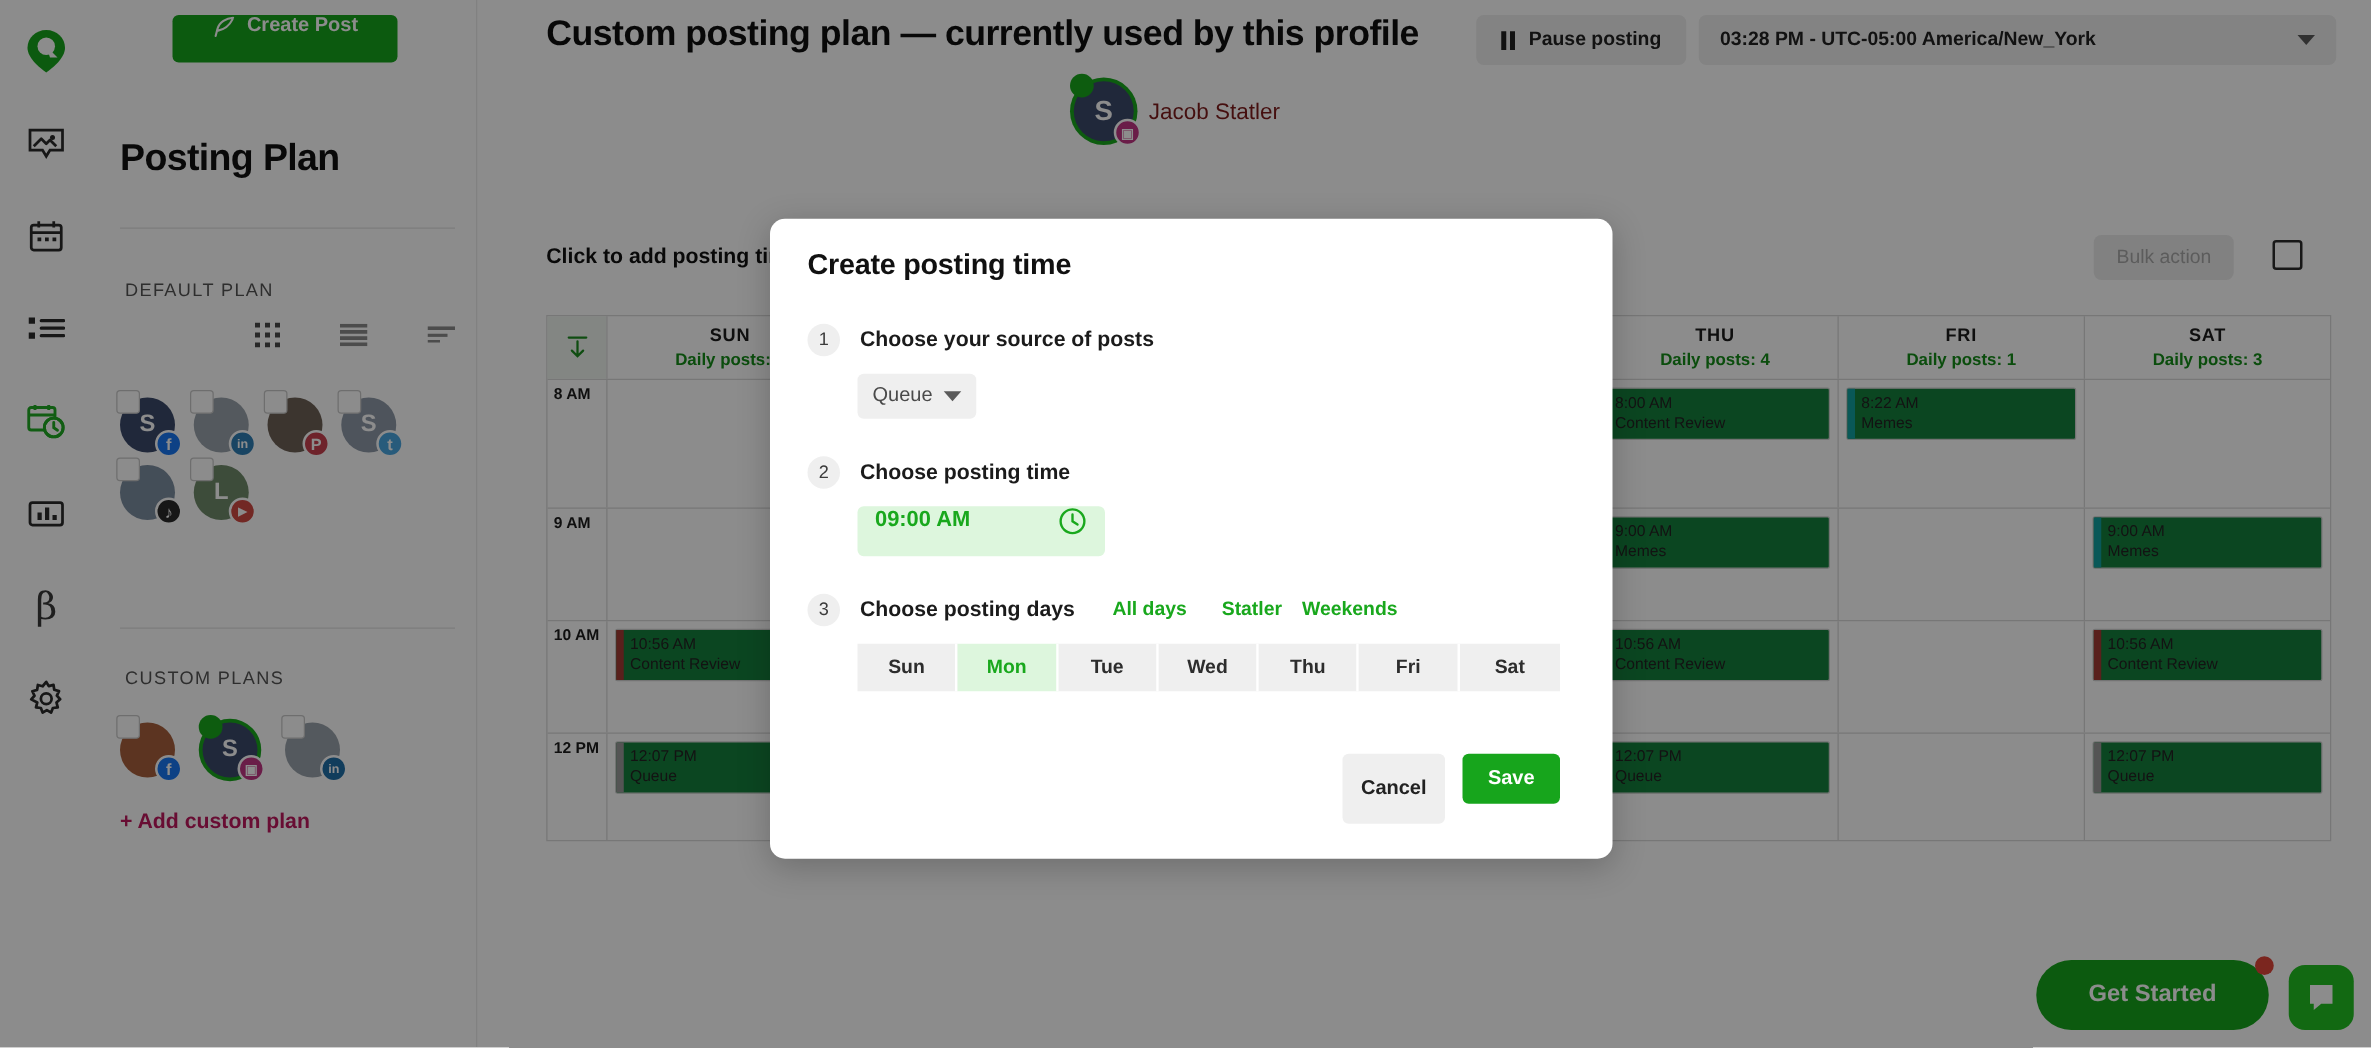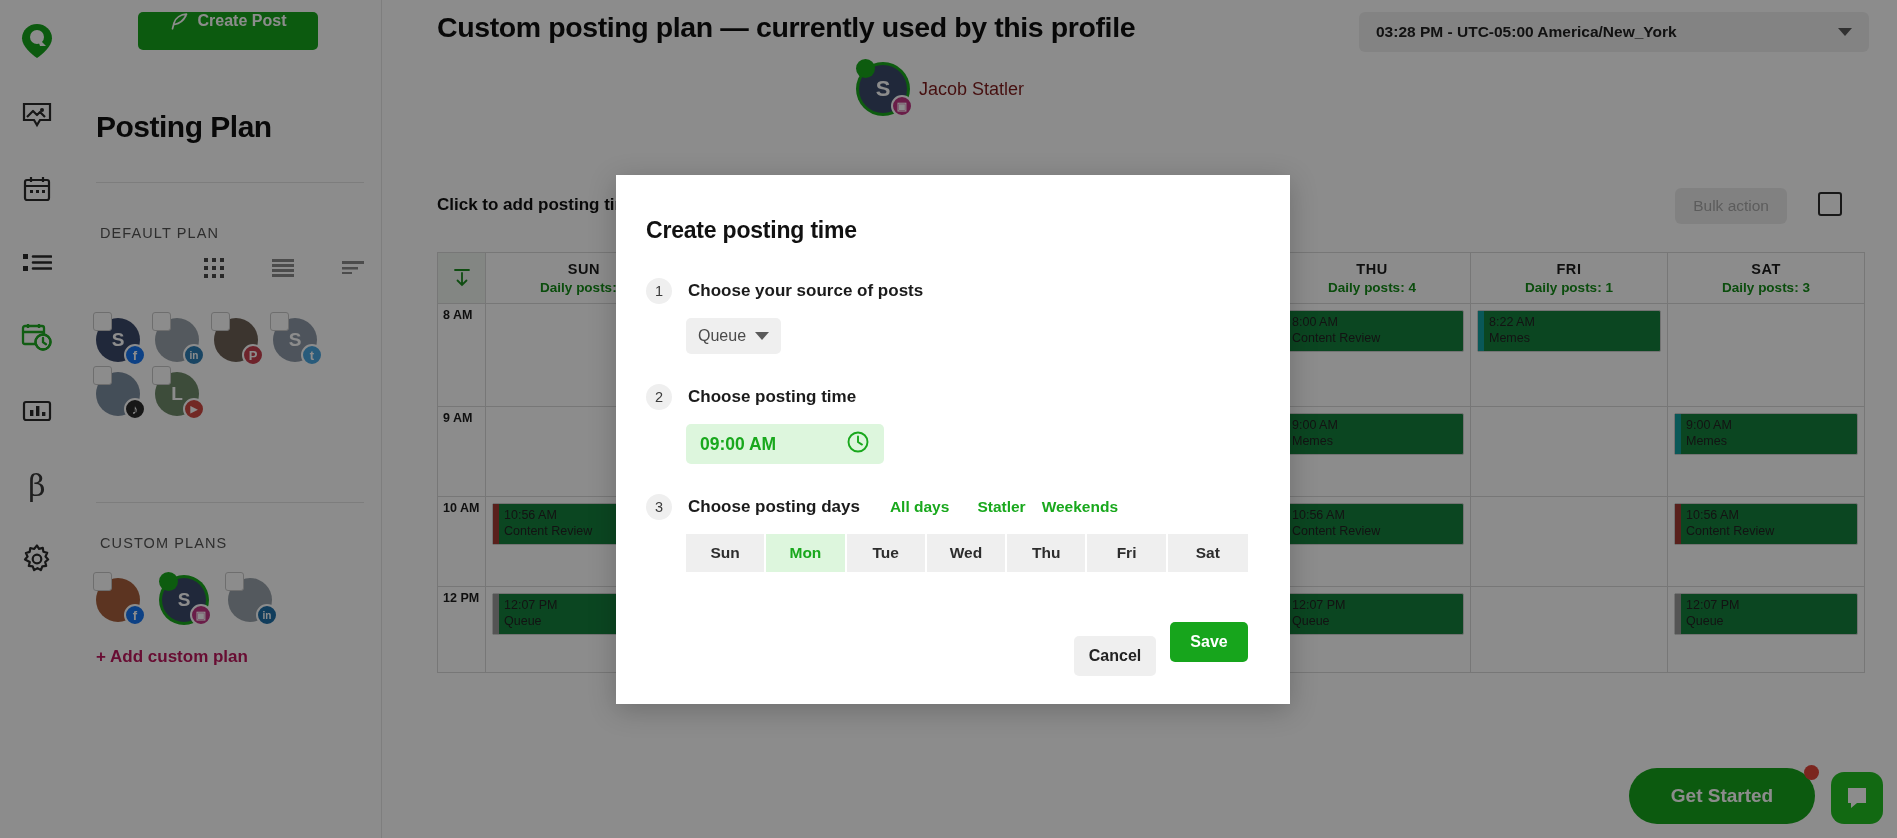--- a/index.html
+++ b/index.html
@@ -188,60 +188,60 @@
   #chat-bubble {
     position: absolute; right: 14px; bottom: 14px;
     width: 52px; height: 52px; border-radius: 13px; background: #22c022;
     display: flex; align-items: center; justify-content: center; cursor: pointer;
   }
 
   
   #modal {
     position: absolute; z-index: 100;
     left: 616px; top: 175px; width: 674px;
-    background: #fff; border-radius: 0;
+    background: #fff; border-radius: 12px;
     box-shadow: 0 6px 26px rgba(0,0,0,0.22);
-    padding: 42px 42px 28px 30px;
+    padding: 23px 42px 28px 30px;
   }
   #modal-title { font-size: 23px; font-weight: bold; color: #111; letter-spacing: -0.2px; }
   .step { display: flex; align-items: center; gap: 16px; }
   .step-num {
     width: 26px; height: 26px; border-radius: 50%; background: #efefef;
     display: flex; align-items: center; justify-content: center;
     font-size: 14.5px; color: #3b3b3b; flex: 0 0 26px;
   }
   .step-label { font-size: 17px; font-weight: bold; color: #1b1b1b; }
   .quick { font-size: 15.5px; font-weight: bold; color: #19a81d; cursor: pointer; }
   #source-select {
     margin: 14px 0 0 40px; width: 95px; height: 36px;
     background: #efefef; border-radius: 5px;
     display: flex; align-items: center; justify-content: space-between;
     padding: 0 12px; font-size: 16px; color: #4a4a4a; cursor: pointer;
   }
   #time-field {
     margin: 14px 0 0 40px; width: 198px; height: 40px;
     background: #ddf6dd; border-radius: 5px;
-    display: flex; align-items: center; justify-content: space-between;
+    display: flex; justify-content: space-between;
     padding: 0 14px; cursor: pointer;
   }
   #time-value { font-size: 17.5px; font-weight: bold; color: #19a81d; }
   #days-row { margin: 14px 0 0 40px; display: flex; }
   .day-btn {
     width: 81px; height: 38px; background: #efefef;
     display: flex; align-items: center; justify-content: center;
     font-size: 15.5px; font-weight: bold; color: #2d2d2d;
     border-right: 2px solid #fff; cursor: pointer;
   }
   .day-btn:last-child { border-right: none; }
   .day-btn.sel { background: #ddf6dd; color: #19a81d; }
   #modal-actions { margin-top: 50px; display: flex; justify-content: flex-end; gap: 14px; }
   #cancel-btn {
-    width: 82px; height: 40px; background: #efefef; border-radius: 5px;
+    width: 82px; height: 56px; background: #efefef; border-radius: 5px;
     display:flex; align-items:center; justify-content:center;
-    font-size: 16px; font-weight: bold; color: #222; cursor: pointer; margin-top: 14px;
+    font-size: 16px; font-weight: bold; color: #222; cursor: pointer;
   }
   #save-btn {
     width: 78px; height: 40px; background: #17a51c; border-radius: 5px;
     display:flex; align-items:center; justify-content:center;
     font-size: 16px; font-weight: bold; color: #fff; cursor: pointer;
   }
   .mt28 { margin-top: 30px; }
   .mt34 { margin-top: 34px; }
 </style>
 </head>
@@ -417,20 +417,27 @@
 
       <div id="profile-chip">
         <div class="avatar ring" style="background:#3b4a6b;font-size:22px">
           <span>S</span>
           <span class="dot-on"></span>
           <span class="net" style="background:#c13584;font-size:11px">▣</span>
         </div>
         <span id="profile-name">Jacob Statler</span>
       </div>
 
+      <div id="pause-btn">
+        <span class="pause-bars">
+            <i></i>
+            <i></i>
+          </span>
+        <span>Pause posting</span>
+      </div>
 
       <div id="tz-select">
         <span>03:28 PM - UTC-05:00 America/New_York</span>
         <span class="caret"></span>
       </div>
 
       <div id="add-hint">Click to add posting time</div>
 
       <div id="bulk-action">
         <span>Bulk action</span>

